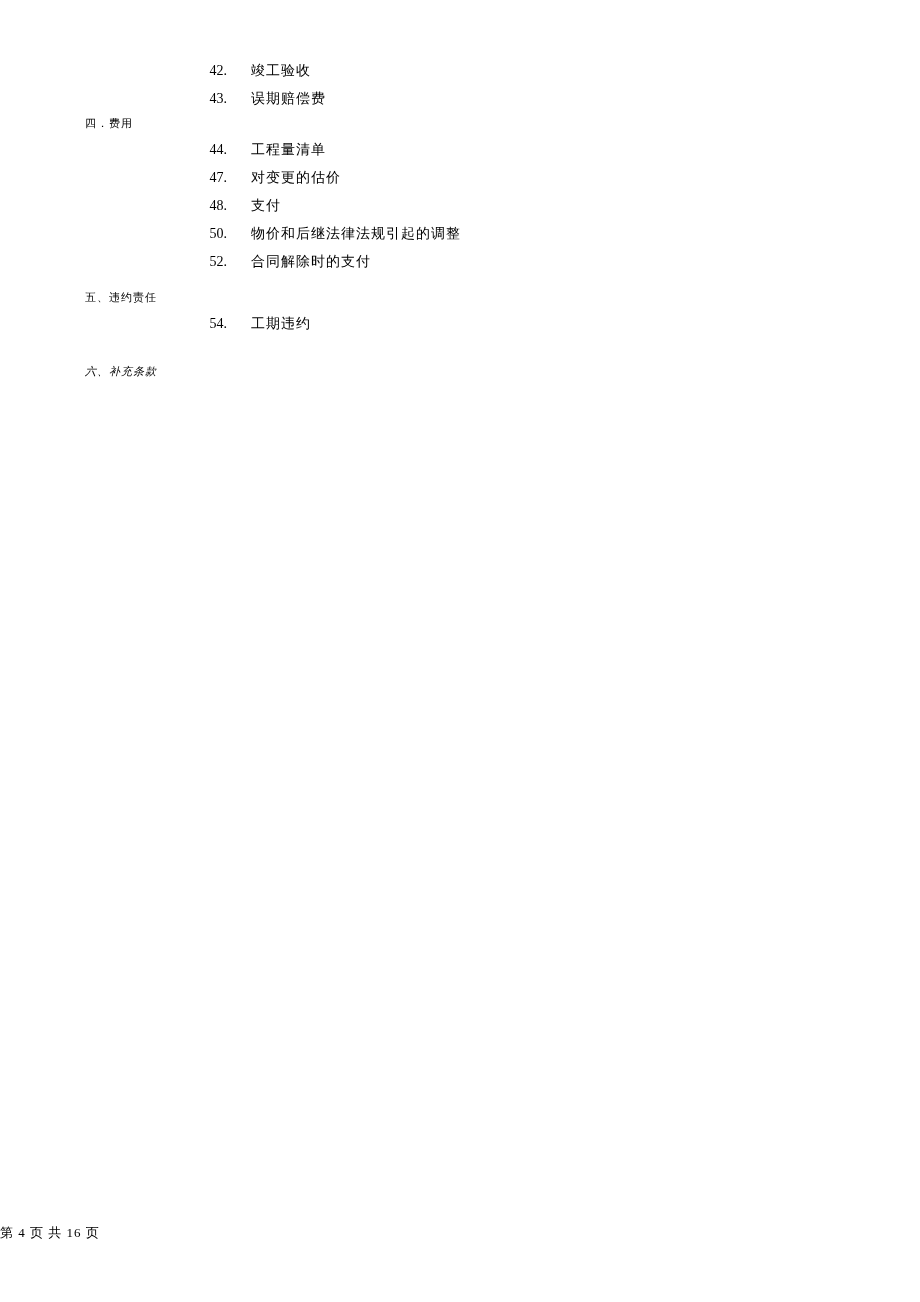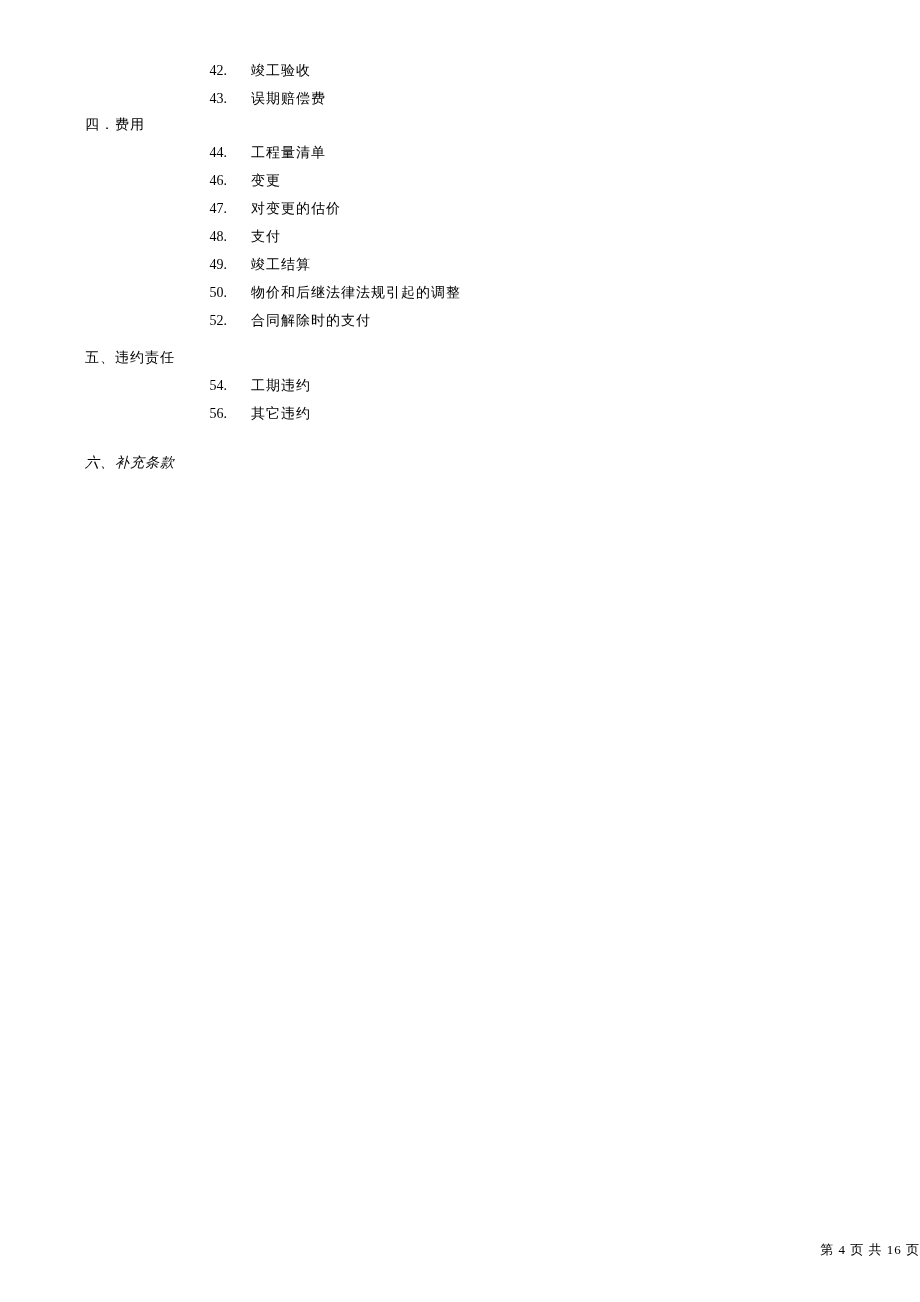--- a/index.html
+++ b/index.html
@@ -29,39 +29,39 @@
       width: 32px;
       text-align: right;
       margin-left: 110px;
       font-family: "Times New Roman", serif;
     }
     .list-text {
       margin-left: 24px;
       letter-spacing: 1px;
     }
     .section-heading {
-      font-size: 14px;
+      font-size: 11px;
       color: #000;
       margin-top: 6px;
       margin-bottom: 8px;
       letter-spacing: 1px;
     }
     .section-heading.spaced {
       margin-top: 18px;
       margin-bottom: 8px;
     }
     .section-heading.final {
       margin-top: 30px;
       font-style: italic;
     }
     .footer {
       position: absolute;
-      bottom: 43px;
+      bottom: 60px;
       width: 100%;
-      text-align: right;
+      text-align: left;
       font-size: 13px;
       color: #000;
       font-family: "SimSun", "宋体", serif;
       letter-spacing: 1px;
     }
   </style>
 </head>
 <body>
 
 <div class="page-content">
@@ -75,52 +75,40 @@
     <span class="list-text">误期赔偿费</span>
   </div>
 
   <div class="section-heading">四．费用</div>
 
   <div class="list-item">
     <span class="list-num">44.</span>
     <span class="list-text">工程量清单</span>
   </div>
   <div class="list-item">
-    <span class="list-num">46.</span>
-    <span class="list-text">变更</span>
-  </div>
-  <div class="list-item">
     <span class="list-num">47.</span>
     <span class="list-text">对变更的估价</span>
   </div>
   <div class="list-item">
     <span class="list-num">48.</span>
     <span class="list-text">支付</span>
-  </div>
-  <div class="list-item">
-    <span class="list-num">49.</span>
-    <span class="list-text">竣工结算</span>
   </div>
   <div class="list-item">
     <span class="list-num">50.</span>
     <span class="list-text">物价和后继法律法规引起的调整</span>
   </div>
   <div class="list-item">
     <span class="list-num">52.</span>
     <span class="list-text">合同解除时的支付</span>
   </div>
 
   <div class="section-heading spaced">五、违约责任</div>
 
   <div class="list-item">
     <span class="list-num">54.</span>
     <span class="list-text">工期违约</span>
   </div>
-  <div class="list-item">
-    <span class="list-num">56.</span>
-    <span class="list-text">其它违约</span>
-  </div>
 
   <div class="section-heading final">六、补充条款</div>
 
 </div>
 
 <div class="footer">第 4 页 共 16 页</div>
 
 </body></html>

